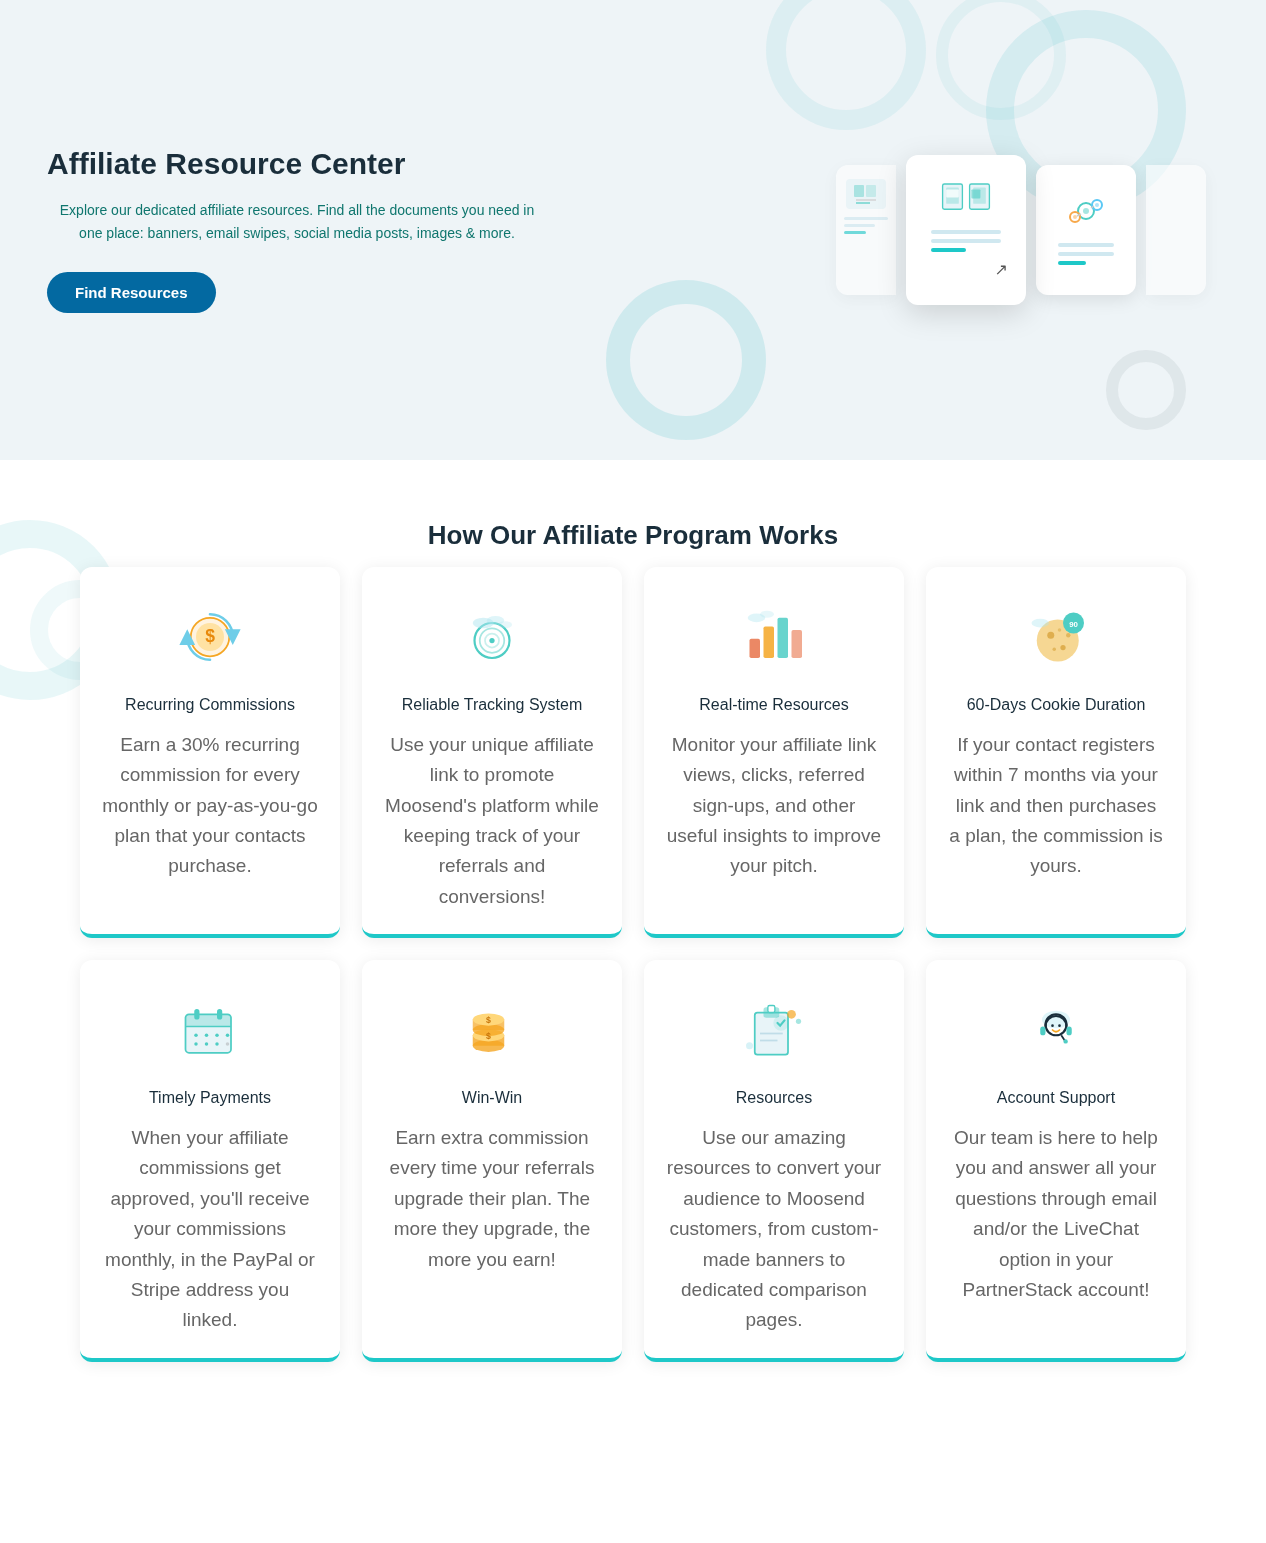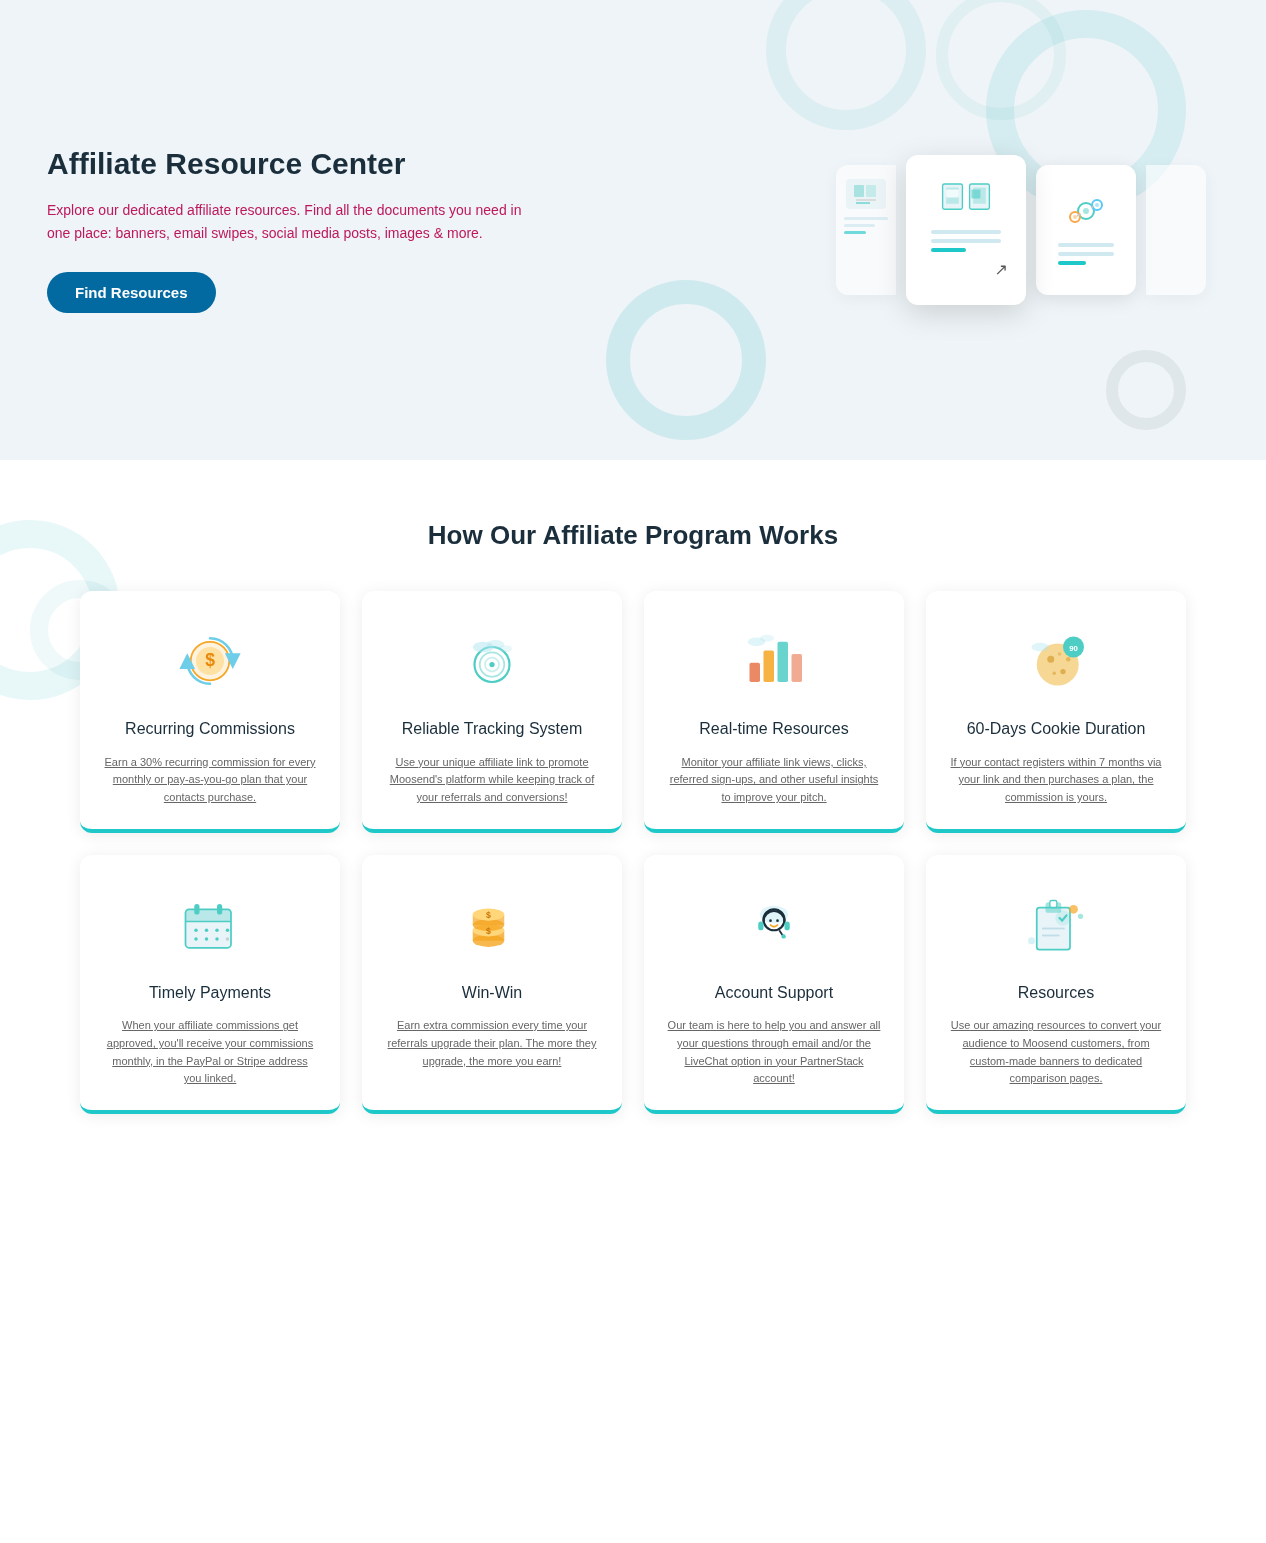--- a/index.html
+++ b/index.html
@@ -21,23 +21,24 @@
       position: relative;
     }
     .hero-title {
       font-size: 30px;
       font-weight: 700;
       color: #1a2e3b;
       margin-bottom: 18px;
     }
     .hero-description {
       font-size: 14px;
-      color: #be185d;
+      color: #0f766e;
       line-height: 1.6;
       margin-bottom: 28px;
+      text-align: center;
     }
     .hero-btn {
       background: #0369a1;
       color: #fff;
       border: none;
       border-radius: 30px;
       padding: 12px 28px;
       font-size: 15px;
       font-weight: 600;
       cursor: pointer;
@@ -133,21 +134,21 @@
       padding: 60px 80px 80px;
       background: #fff;
       position: relative;
       overflow: hidden;
     }
     .main-section-title {
       text-align: center;
       font-size: 26px;
       font-weight: 700;
       color: #1a2e3b;
-      margin-bottom: 40px;
+      margin-bottom: 16px;
     }
 
     
     .main-circle1 {
       position: absolute;
       width: 180px; height: 180px;
       border-radius: 50%;
       border: 28px solid rgba(100,200,210,0.15);
       left: -60px; top: 60px;
     }
@@ -188,24 +189,23 @@
       font-size: 48px;
     }
     .feature-card-title {
       font-size: 16px;
       font-weight: 400;
       color: #1a2e3b;
       margin-bottom: 14px;
       line-height: 1.3;
     }
     .feature-card-desc {
-      font-size: 11px;
+      font-size: 19px;
       color: #666;
       line-height: 1.6;
-      text-decoration: underline;
     }
 
     
     .icon-svg {
       width: 70px;
       height: 70px;
     }
 
     
     .cards-grid-row2 {
@@ -422,58 +422,58 @@
         </svg>
       </div>
       <div class="feature-card-title">Win-Win</div>
       <div class="feature-card-desc">Earn extra commission every time your referrals upgrade their plan. The more they upgrade, the more you earn!</div>
     </div>
 
     <div class="feature-card">
       <div class="feature-card-icon">
         <svg class="icon-svg" viewBox="0 0 80 80">
 
+          <rect x="18" y="20" width="38" height="48" rx="3" fill="#e8f4f8" stroke="#4ecdc4" stroke-width="2"></rect>
+
+          <rect x="28" y="14" width="18" height="12" rx="3" fill="#4ecdc4" opacity="0.5"></rect>
+          <rect x="33" y="12" width="8" height="8" rx="2" fill="#fff" stroke="#4ecdc4" stroke-width="1.5"></rect>
+
+          <circle cx="48" cy="32" r="8" fill="#4ecdc4" opacity="0.15" stroke="#4ecdc4" stroke-width="1.5"></circle>
+          <polyline points="44,32 47,35 52,29" fill="none" stroke="#4ecdc4" stroke-width="2.5" stroke-linecap="round"></polyline>
+
+          <line x1="24" y1="44" x2="50" y2="44" stroke="#c0dde8" stroke-width="2"></line>
+          <line x1="24" y1="52" x2="44" y2="52" stroke="#c0dde8" stroke-width="2"></line>
+
+          <circle cx="60" cy="22" r="5" fill="#f5a623" opacity="0.7"></circle>
+          <circle cx="68" cy="30" r="3" fill="#4ecdc4" opacity="0.5"></circle>
+          <circle cx="12" cy="58" r="4" fill="#b0e6f0" opacity="0.5"></circle>
+        </svg>
+      </div>
+      <div class="feature-card-title">Resources</div>
+      <div class="feature-card-desc">Use our amazing resources to convert your audience to Moosend customers, from custom-made banners to dedicated comparison pages.</div>
+    </div>
+
+    <div class="feature-card">
+      <div class="feature-card-icon">
+        <svg class="icon-svg" viewBox="0 0 80 80">
+
           <ellipse cx="40" cy="28" rx="16" ry="10" fill="#b0e6f0" opacity="0.4"></ellipse>
 
           <circle cx="40" cy="34" r="12" fill="none" stroke="#1a2e3b" stroke-width="2.5"></circle>
 
           <rect x="22" y="36" width="6" height="10" rx="3" fill="#4ecdc4"></rect>
           <rect x="52" y="36" width="6" height="10" rx="3" fill="#4ecdc4"></rect>
 
           <path d="M28 36 A12 12 0 0 1 52 36" fill="none" stroke="#1a2e3b" stroke-width="2.5"></path>
 
           <circle cx="36" cy="35" r="1.5" fill="#1a2e3b"></circle>
           <circle cx="44" cy="35" r="1.5" fill="#1a2e3b"></circle>
           <path d="M36 40 Q40 44 44 40" fill="none" stroke="#f5a623" stroke-width="2" stroke-linecap="round"></path>
 
           <line x1="46" y1="46" x2="50" y2="52" stroke="#1a2e3b" stroke-width="2"></line>
           <circle cx="51" cy="53" r="2.5" fill="#4ecdc4"></circle>
         </svg>
       </div>
       <div class="feature-card-title">Account Support</div>
       <div class="feature-card-desc">Our team is here to help you and answer all your questions through email and/or the LiveChat option in your PartnerStack account!</div>
     </div>
-
-    <div class="feature-card">
-      <div class="feature-card-icon">
-        <svg class="icon-svg" viewBox="0 0 80 80">
-
-          <rect x="18" y="20" width="38" height="48" rx="3" fill="#e8f4f8" stroke="#4ecdc4" stroke-width="2"></rect>
-
-          <rect x="28" y="14" width="18" height="12" rx="3" fill="#4ecdc4" opacity="0.5"></rect>
-          <rect x="33" y="12" width="8" height="8" rx="2" fill="#fff" stroke="#4ecdc4" stroke-width="1.5"></rect>
-
-          <circle cx="48" cy="32" r="8" fill="#4ecdc4" opacity="0.15" stroke="#4ecdc4" stroke-width="1.5"></circle>
-          <polyline points="44,32 47,35 52,29" fill="none" stroke="#4ecdc4" stroke-width="2.5" stroke-linecap="round"></polyline>
-
-          <line x1="24" y1="44" x2="50" y2="44" stroke="#c0dde8" stroke-width="2"></line>
-          <line x1="24" y1="52" x2="44" y2="52" stroke="#c0dde8" stroke-width="2"></line>
-
-          <circle cx="60" cy="22" r="5" fill="#f5a623" opacity="0.7"></circle>
-          <circle cx="68" cy="30" r="3" fill="#4ecdc4" opacity="0.5"></circle>
-          <circle cx="12" cy="58" r="4" fill="#b0e6f0" opacity="0.5"></circle>
-        </svg>
-      </div>
-      <div class="feature-card-title">Resources</div>
-      <div class="feature-card-desc">Use our amazing resources to convert your audience to Moosend customers, from custom-made banners to dedicated comparison pages.</div>
-    </div>
   </div>
 </section>
 
 </body></html>

